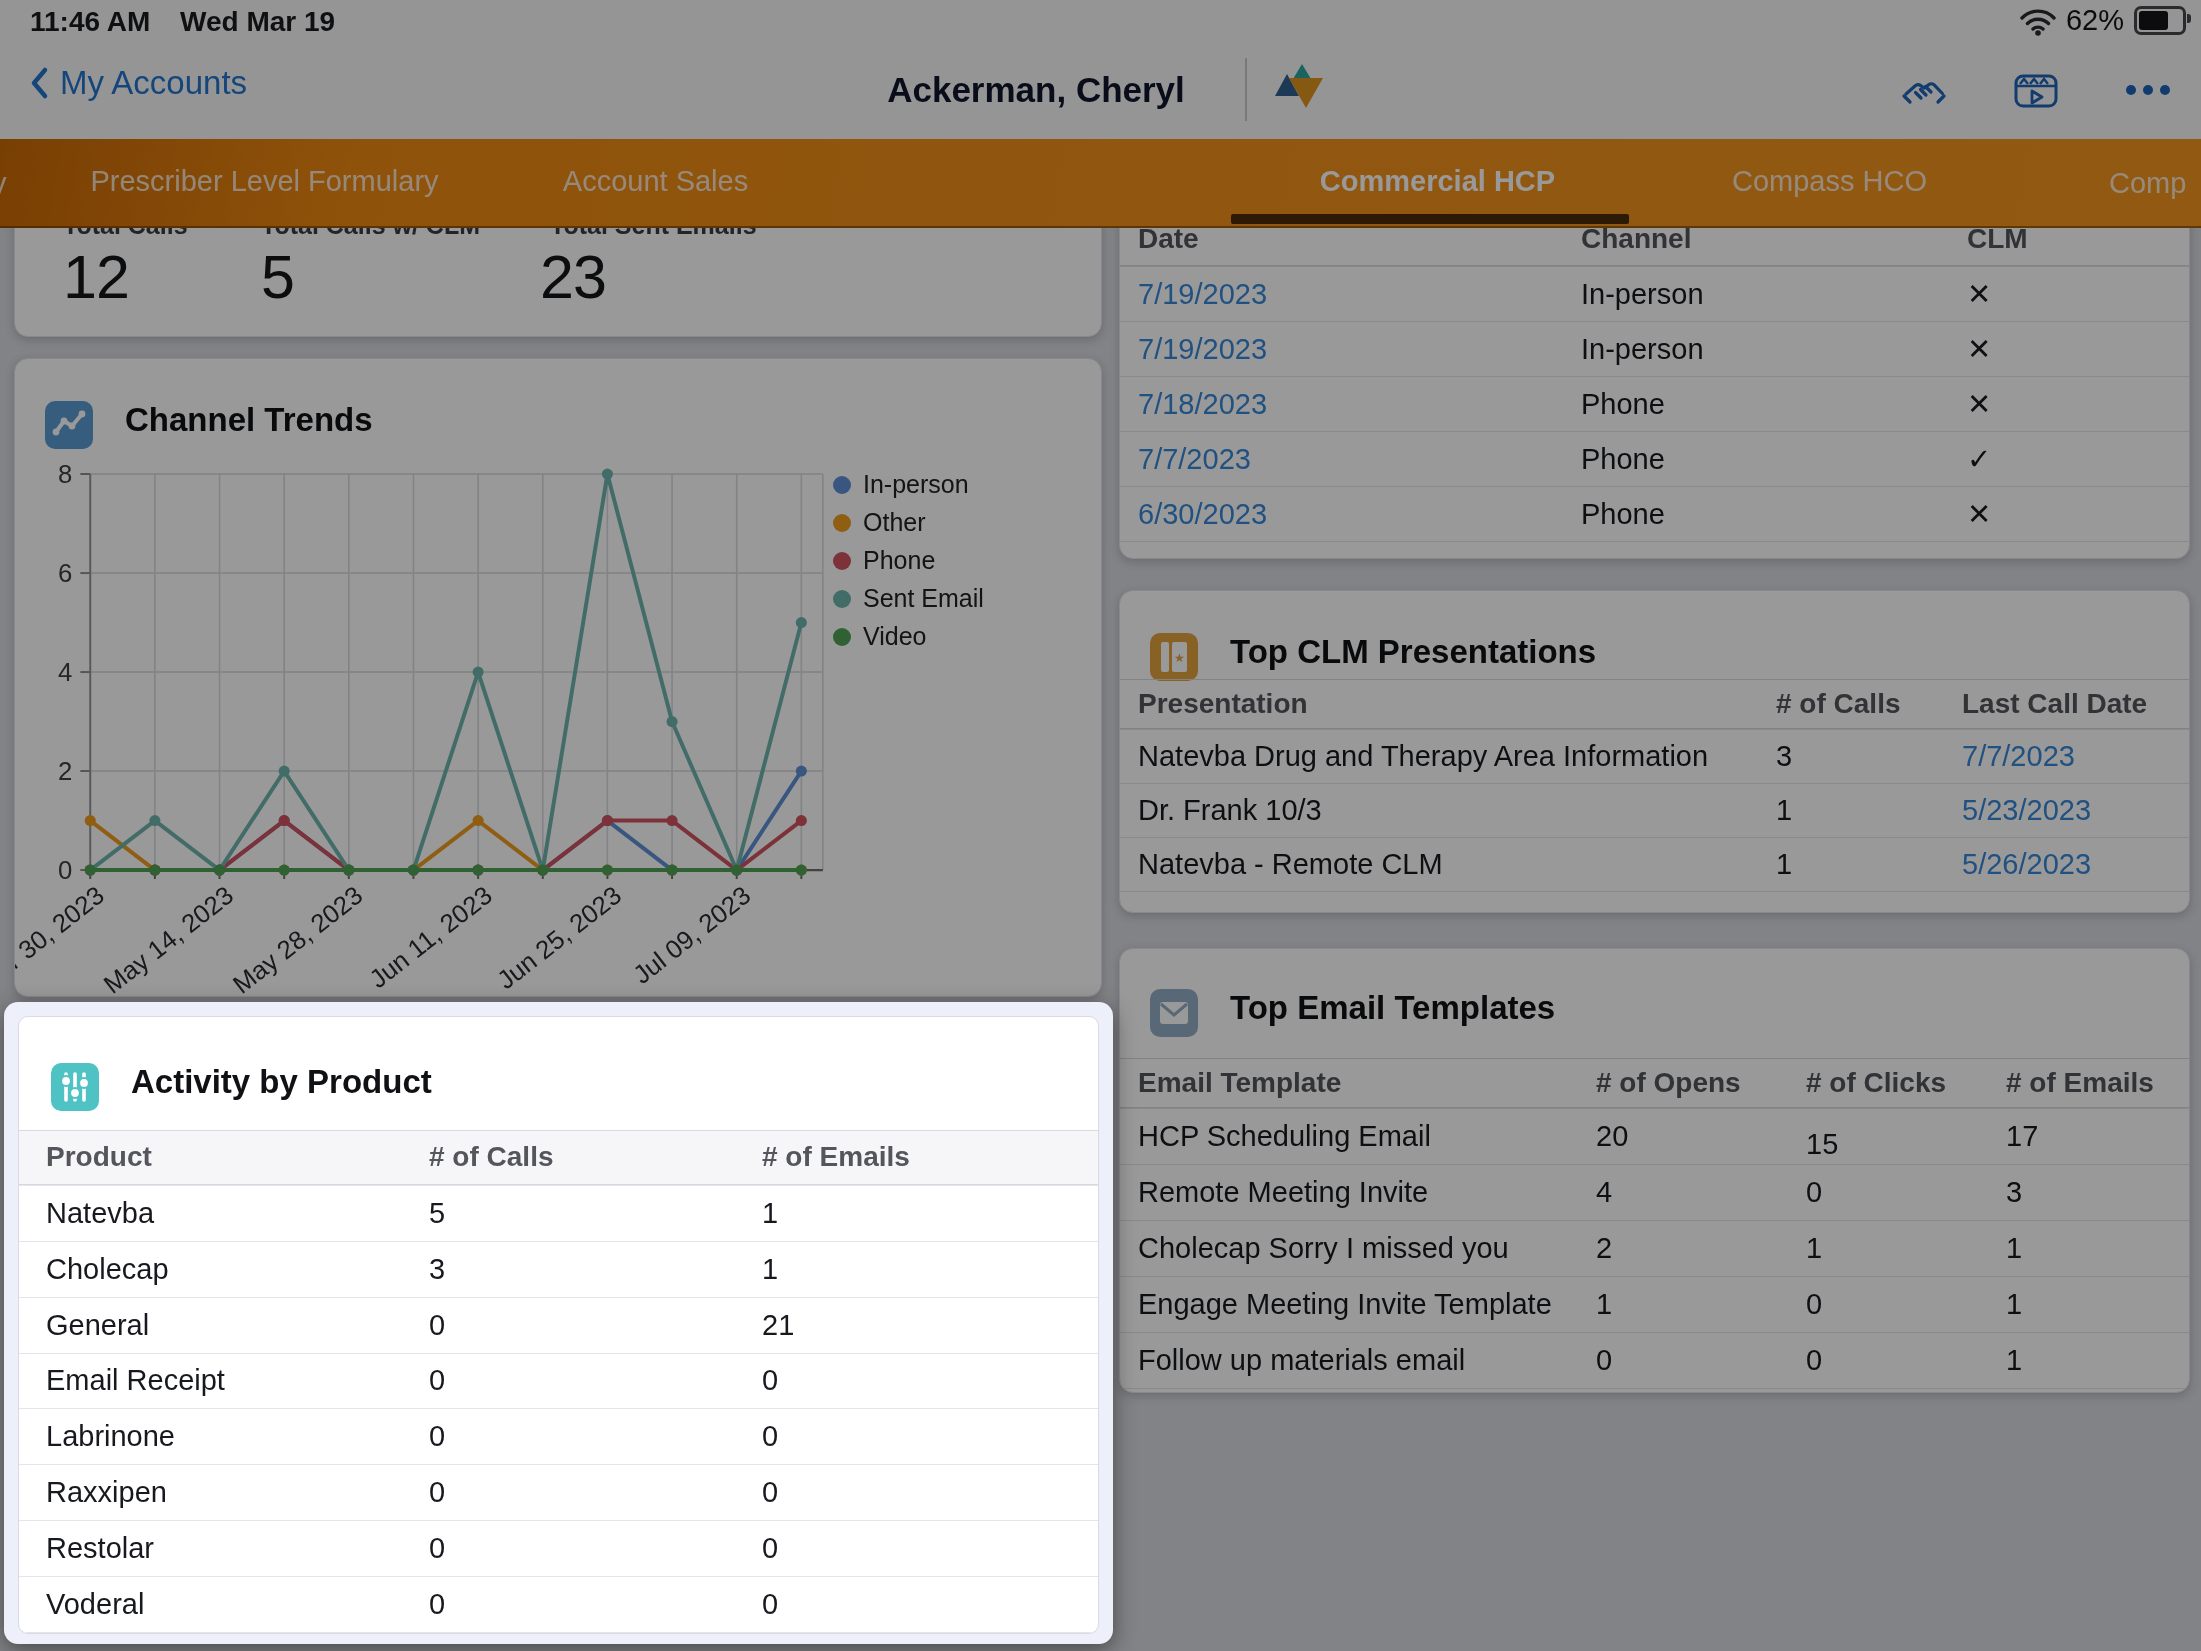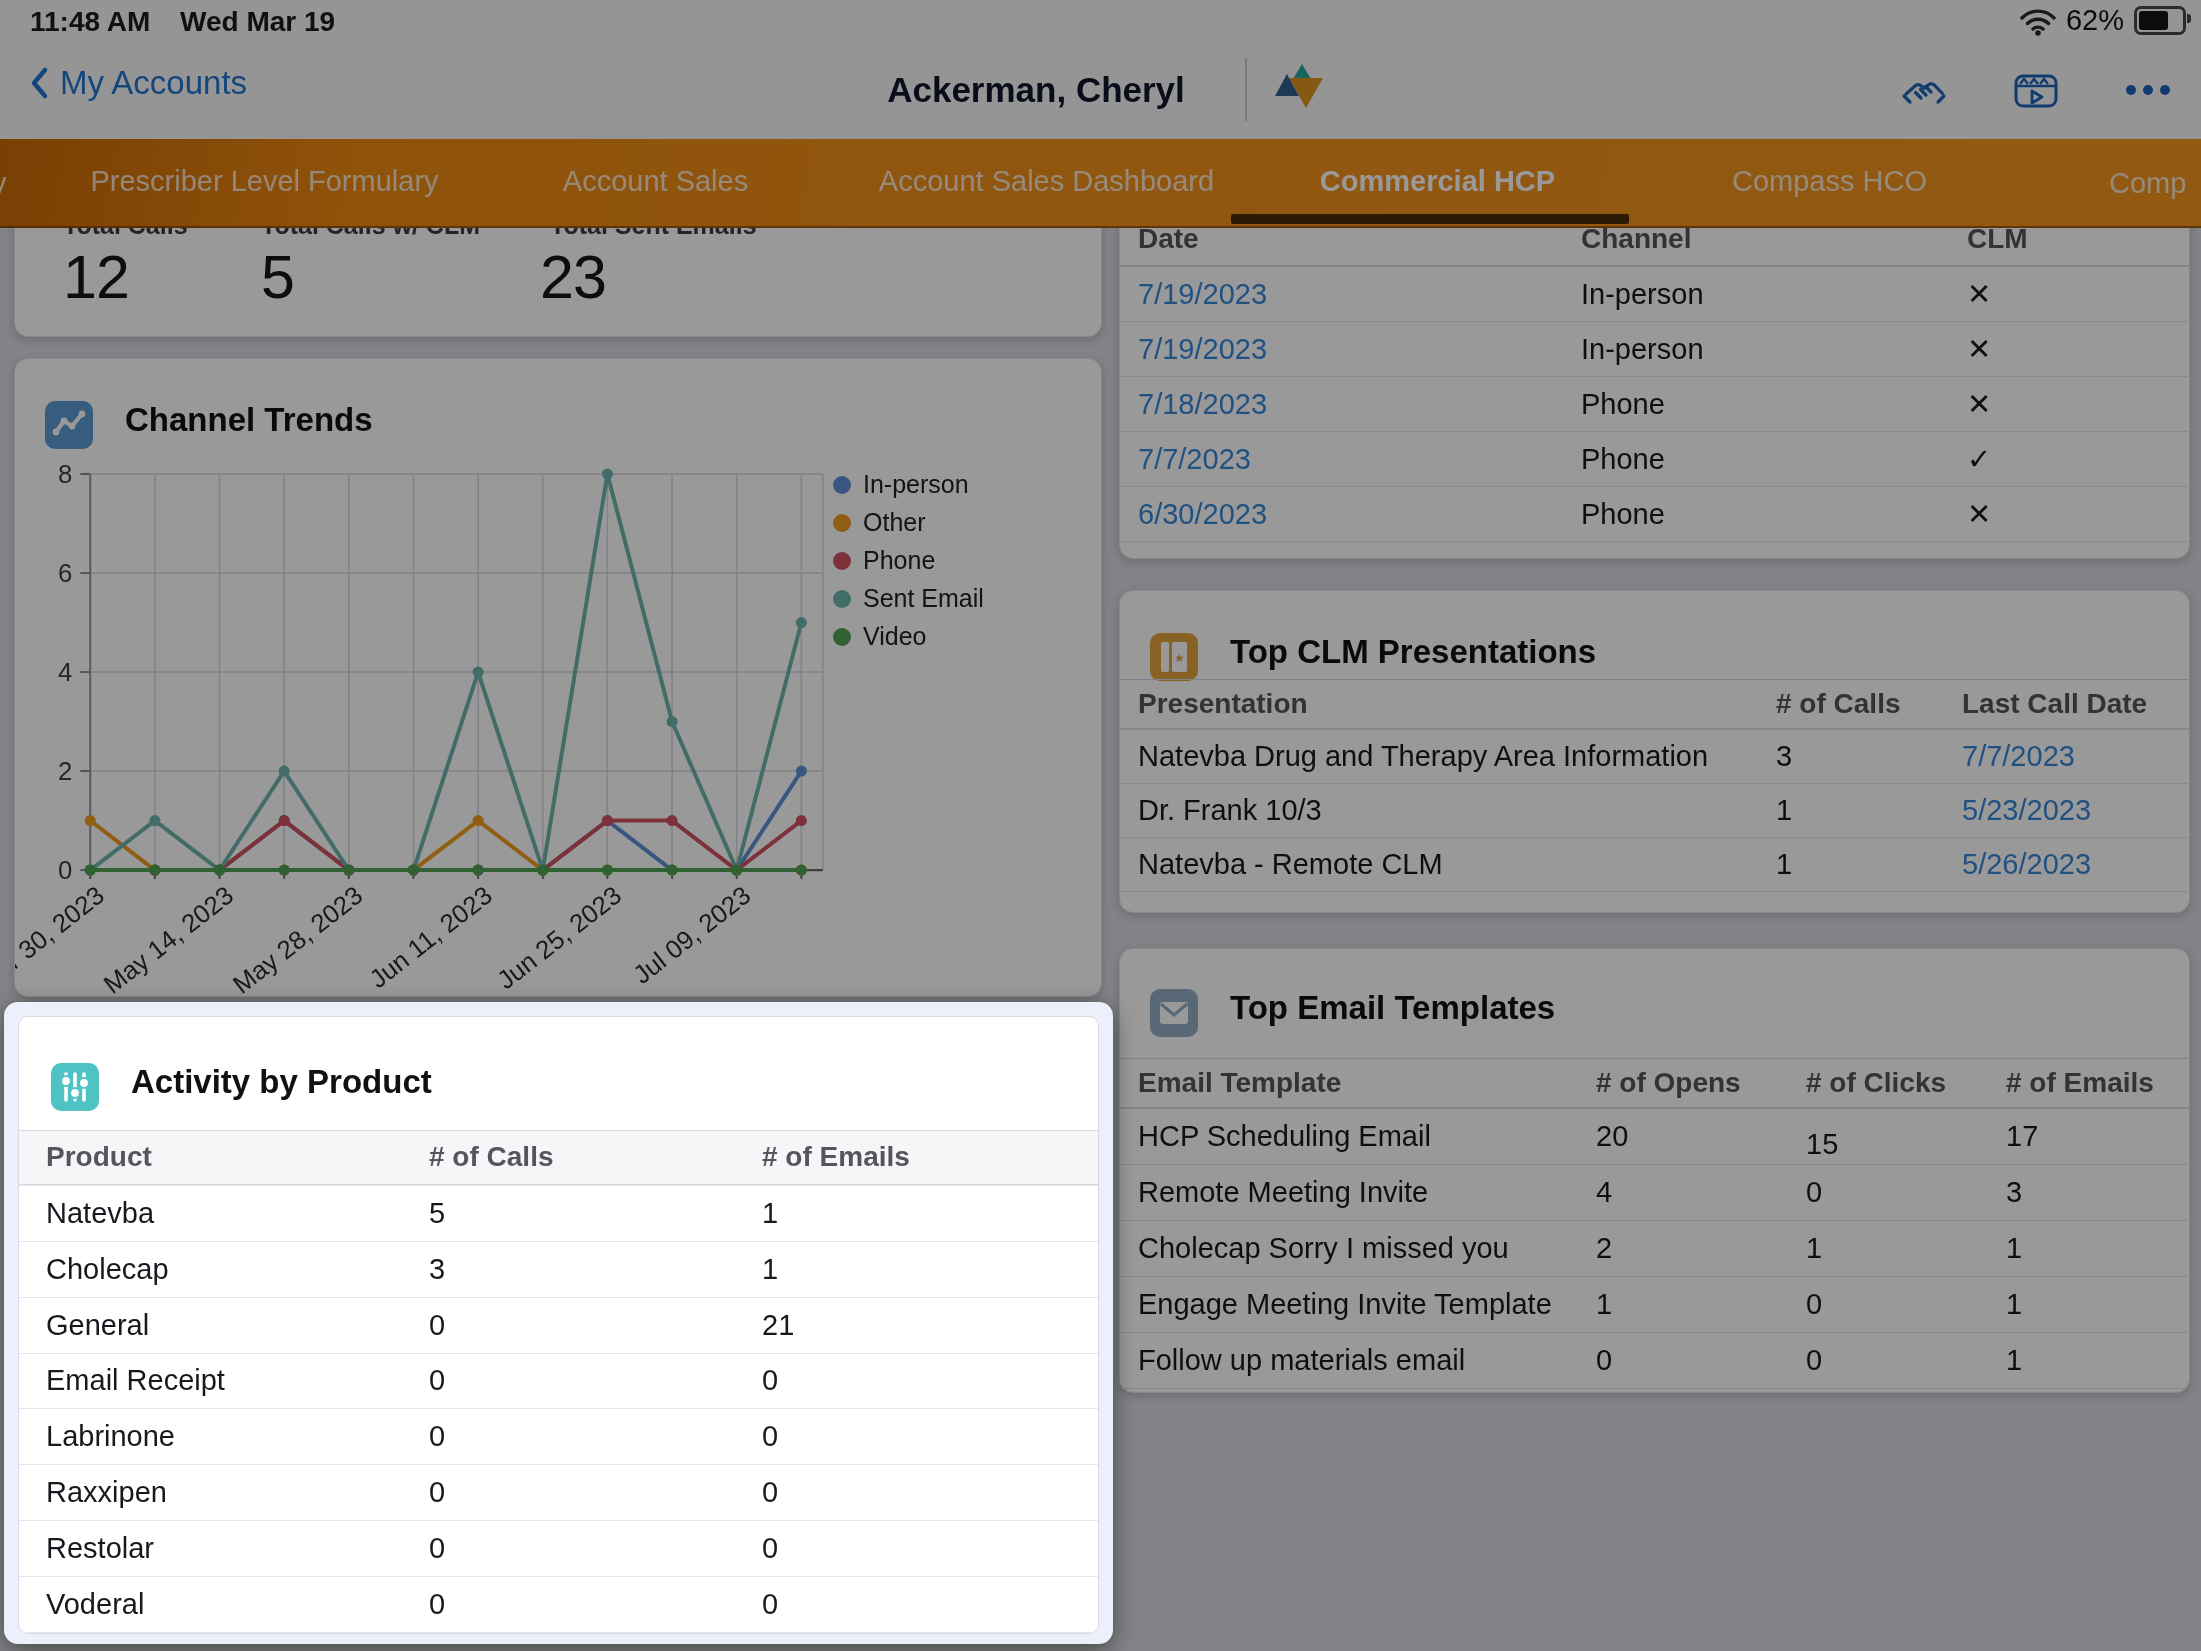--- a/index.html
+++ b/index.html
@@ -99,21 +99,21 @@
 
   .icon-sq{width:48px;height:48px;flex:0 0 48px;}
 </style>
 </head>
 <body>
 
 <div class="screen">
 
   <div class="header">
     <div class="statusbar">
-      <span class="st-time">11:48 AM</span>
+      <span class="st-time">11:46 AM</span>
       <span class="st-date">Wed Mar 19</span>
       <div class="st-right">
         <svg width="36" height="30" viewBox="0 0 36 30">
           <g stroke="#2A2B2E" stroke-width="3.4" fill="none" stroke-linecap="round">
             <path d="M2 12 a 22 22 0 0 1 32 0"></path>
             <path d="M7.5 17.5 a 15 15 0 0 1 21 0"></path>
             <path d="M13 23 a 7.5 7.5 0 0 1 10 0"></path>
           </g>
           <circle cx="18" cy="27" r="2.8" fill="#2A2B2E"></circle>
         </svg>
@@ -159,21 +159,20 @@
         </svg>
       </div>
     </div>
   </div>
 
   <div class="tabbar" id="tabbar">
     <span class="tab-partial-left">y</span>
     <span class="tab-partial-right">Comp</span>
   <div class="tab" style="left: 69px; width: 391px;">Prescriber Level Formulary</div>
       <div class="tab" style="left: 460px; width: 391px;">Account Sales</div>
-      <div class="tab" style="left: 851px; width: 391px;">Account Sales Dashboard</div>
       <div class="tab sel" style="left: 1242px; width: 391px;">Commercial HCP</div>
       <div class="tab-underline" style="left: 1231px; width: 398px;"></div>
       <div class="tab" style="left: 1634px; width: 391px;">Compass HCO</div>
     </div>
 
   <div class="card" id="stats-card">
 
   <div class="stat-label" style="left: 48px;">Total Calls</div>
       <div class="stat-value" style="left: 48px;">12</div>
       <div class="stat-label" style="left: 246px;">Total Calls w/ CLM</div>

